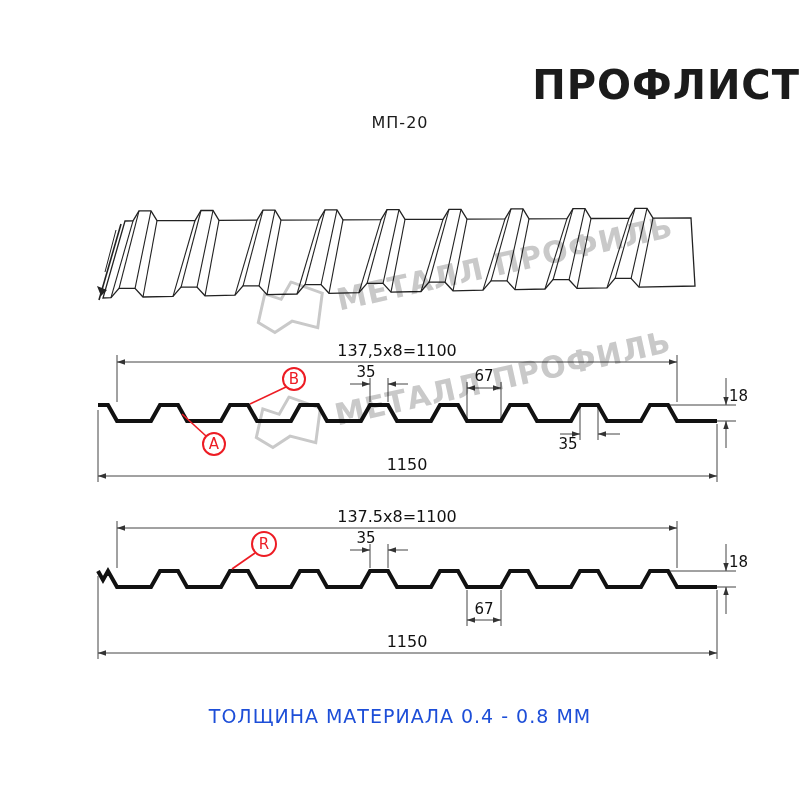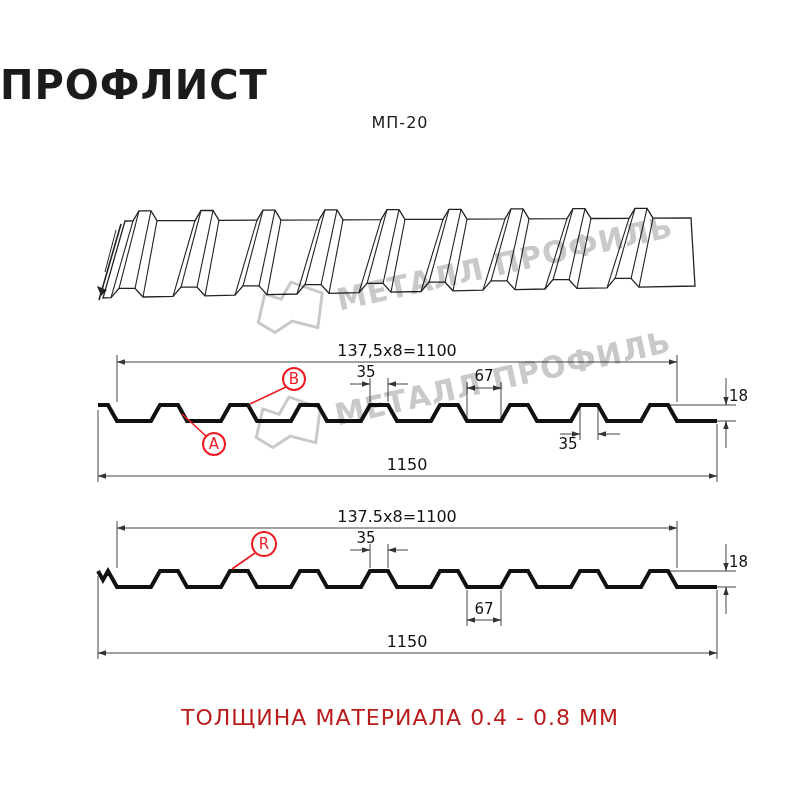--- a/index.html
+++ b/index.html
@@ -1,23 +1,23 @@
 <!DOCTYPE html>
 <html><head>
 <meta charset="utf-8">
 <style>
   html,body{margin:0;padding:0;background:#fff;}
   #page{position:relative;width:800px;height:800px;background:#fff;overflow:hidden;
         font-family:"DejaVu Sans","Liberation Sans",sans-serif;}
-  .title{position:absolute;top:62px;left:0;width:100%;text-align:left;
+  .title{position:absolute;top:62px;left:0;width:100%;text-align:right;
          font-size:40px;font-weight:700;color:#1b1b1b;letter-spacing:1px;}
   .subtitle{position:absolute;top:113px;left:0;width:100%;text-align:center;
          font-size:16px;font-weight:400;color:#1b1b1b;letter-spacing:1px;}
   .note{position:absolute;top:705px;left:0;width:100%;text-align:center;
-         font-size:22px;font-weight:400;color:#b91c1c;letter-spacing:1px;}
+         font-size:19px;font-weight:400;color:#1d4ed8;letter-spacing:1px;}
   .wm{position:absolute;display:flex;align-items:center;gap:10px;color:#c9c9c9;
       transform:rotate(-12.5deg);transform-origin:left center;
       mix-blend-mode:multiply;z-index:5;pointer-events:none;}
   .wm-text{font-size:30px;font-weight:700;letter-spacing:1px;white-space:nowrap;}
   #wm1{left:255px;top:289px;}
   #wm2{left:253px;top:404px;}
   #sheet3d{position:absolute;left:95px;top:188px;}
   #sec1svg{position:absolute;left:68px;top:342px;}
   #sec2svg{position:absolute;left:68px;top:508px;}
   svg text{font-family:"DejaVu Sans","Liberation Sans",sans-serif;}

